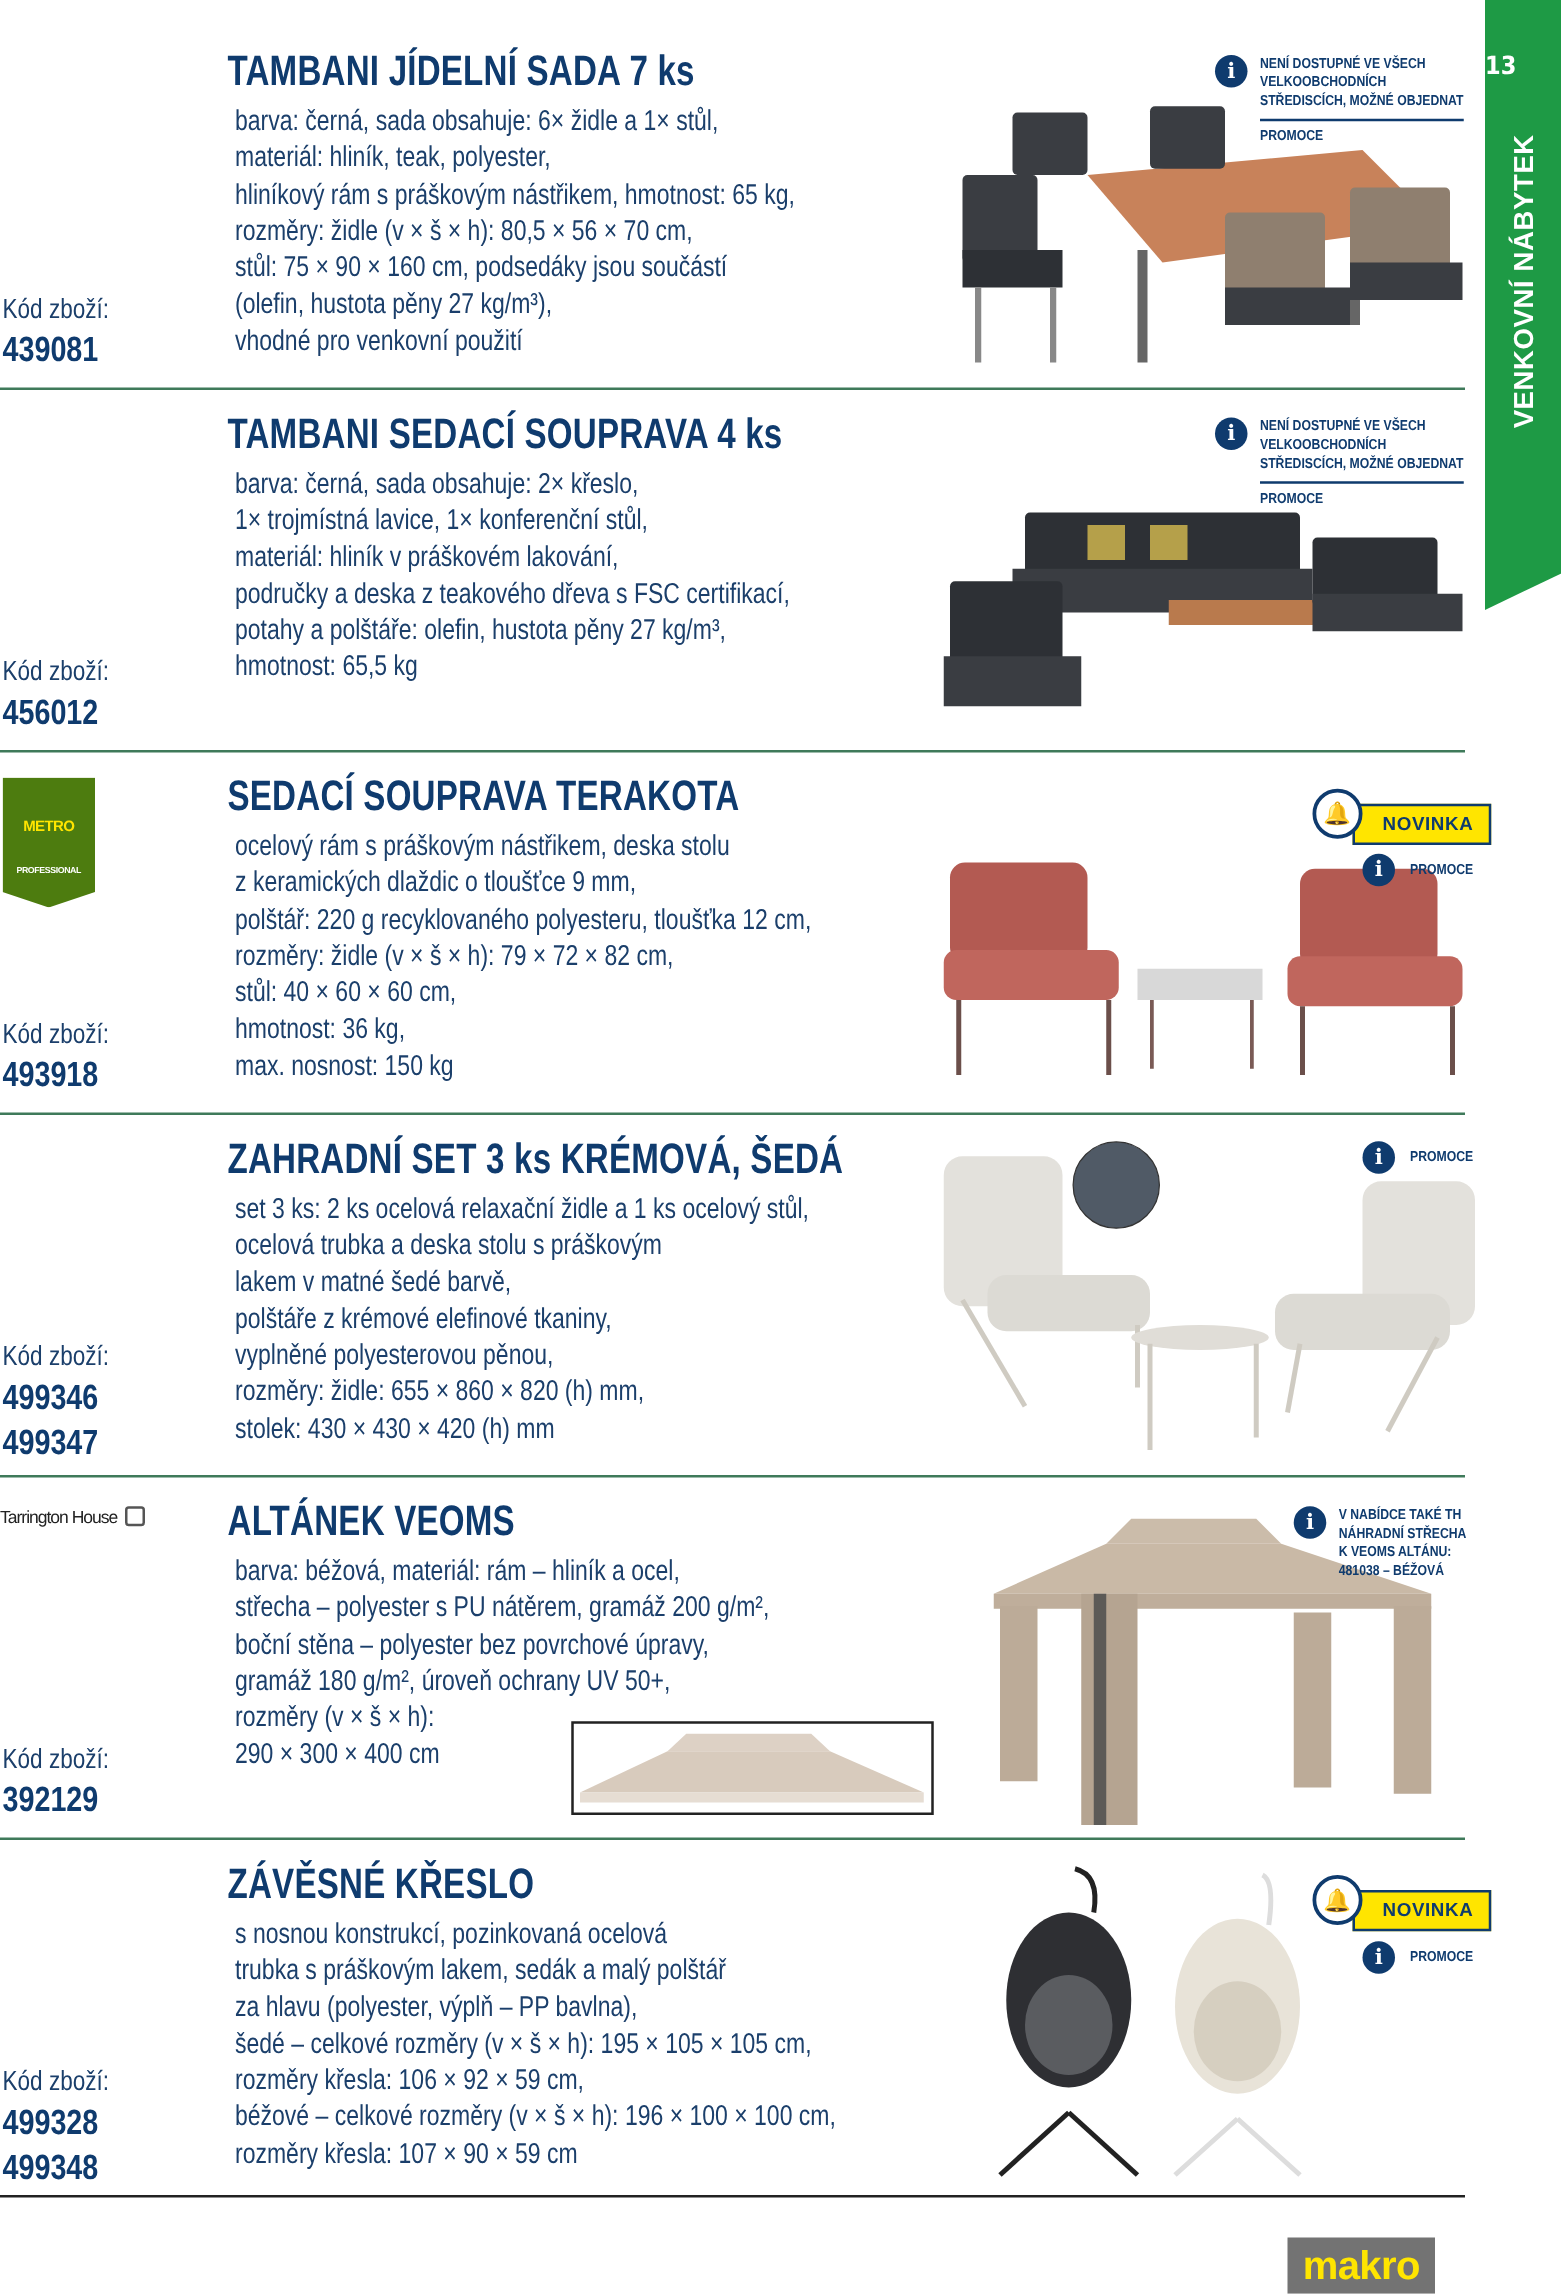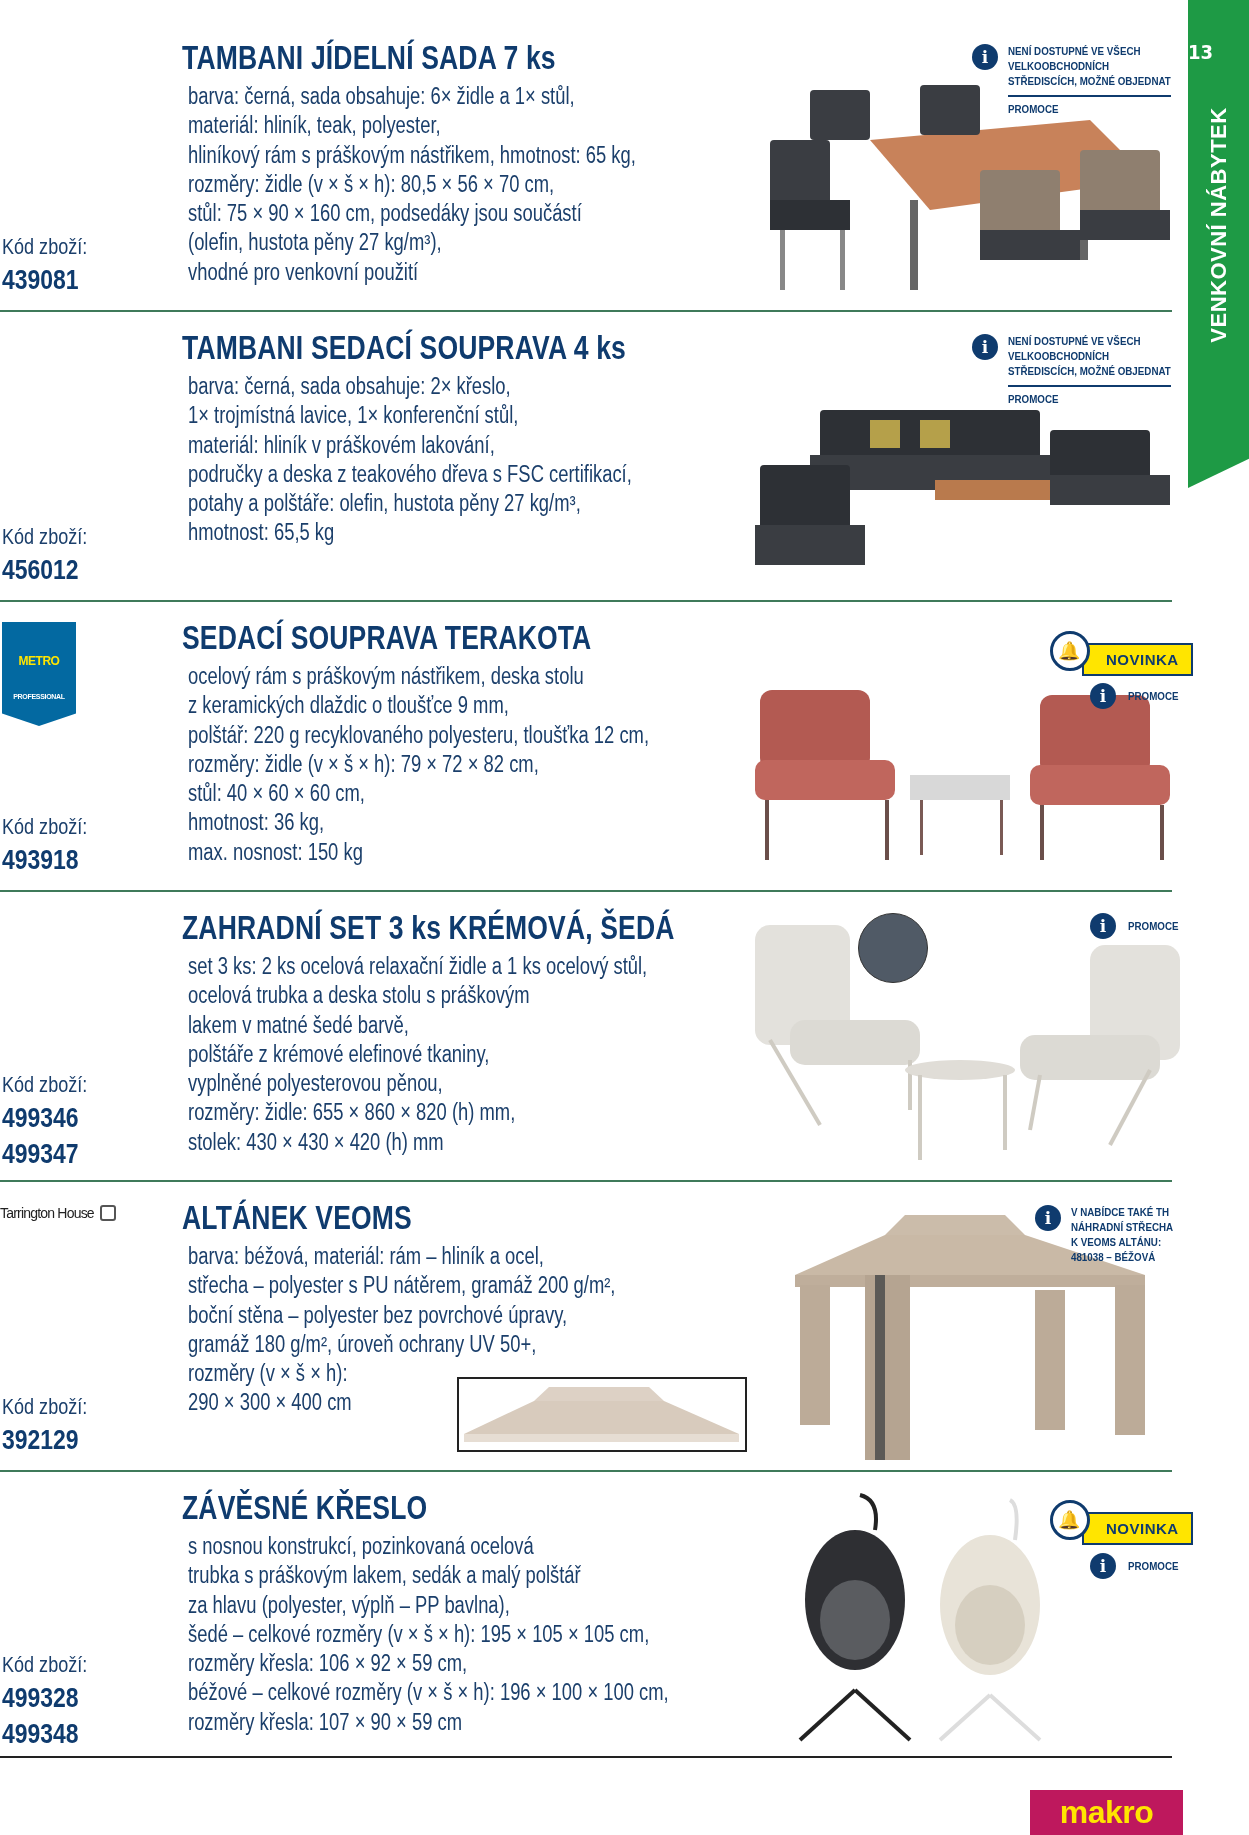--- a/index.html
+++ b/index.html
@@ -62,33 +62,33 @@
   .novinka .label {
     background: #ffe500; border: 2px solid #0f3b6e; margin-left: -8px; margin-top: 18px;
     padding: 6px 12px 6px 22px; font-weight: bold; font-size: 15px; color: #0f3b6e; letter-spacing: 0.5px;
   }
   .small-promo { position: absolute; display: flex; align-items: center; gap: 12px; }
   .small-promo .t { font-size: 11.5px; font-weight: bold; color: #0f3b6e; transform: scaleX(0.85); transform-origin: left; }
 
   .pimg { position: absolute; }
 
   .metro-logo {
-    position: absolute; left: 2px; top: 622px; width: 74px; height: 104px; background: #0369a1;
+    position: absolute; left: 2px; top: 622px; width: 74px; height: 104px; background: #4d7c0f;
     clip-path: polygon(0 0, 100% 0, 100% 88%, 50% 100%, 0 88%);
     display: flex; flex-direction: column; align-items: center;
   }
   .metro-logo .m { color: #ffe500; font-weight: bold; font-size: 12px; margin-top: 32px; letter-spacing: -0.5px; }
   .metro-logo .p { color: #fff; font-weight: bold; font-size: 7px; margin-top: 25px; letter-spacing: -0.3px; }
 
   .tarrington { position: absolute; left: 0; top: 1205px; display: flex; align-items: flex-end; gap: 6px; }
   .tarrington .t { font-size: 14px; color: #222; letter-spacing: -0.8px; }
   .tarrington .bag { width: 16px; height: 16px; border: 2px solid #555; border-radius: 3px; }
 
   .makro-logo {
-    position: absolute; left: 1030px; top: 1790px; width: 153px; height: 45px; background: #be185d;
+    position: absolute; left: 1030px; top: 1790px; width: 118px; height: 45px; background: #737373;
     display: flex; align-items: center; justify-content: center;
   }
   .makro-logo span { color: #ffe500; font-weight: bold; font-size: 32px; letter-spacing: -0.5px; }
 
   .swatch { position: absolute; width: 70px; height: 70px; border-radius: 50%; background: #505a66; border: 1px solid #333; }
 </style>
 </head>
 <body>
 
 <div class="side-tab">

